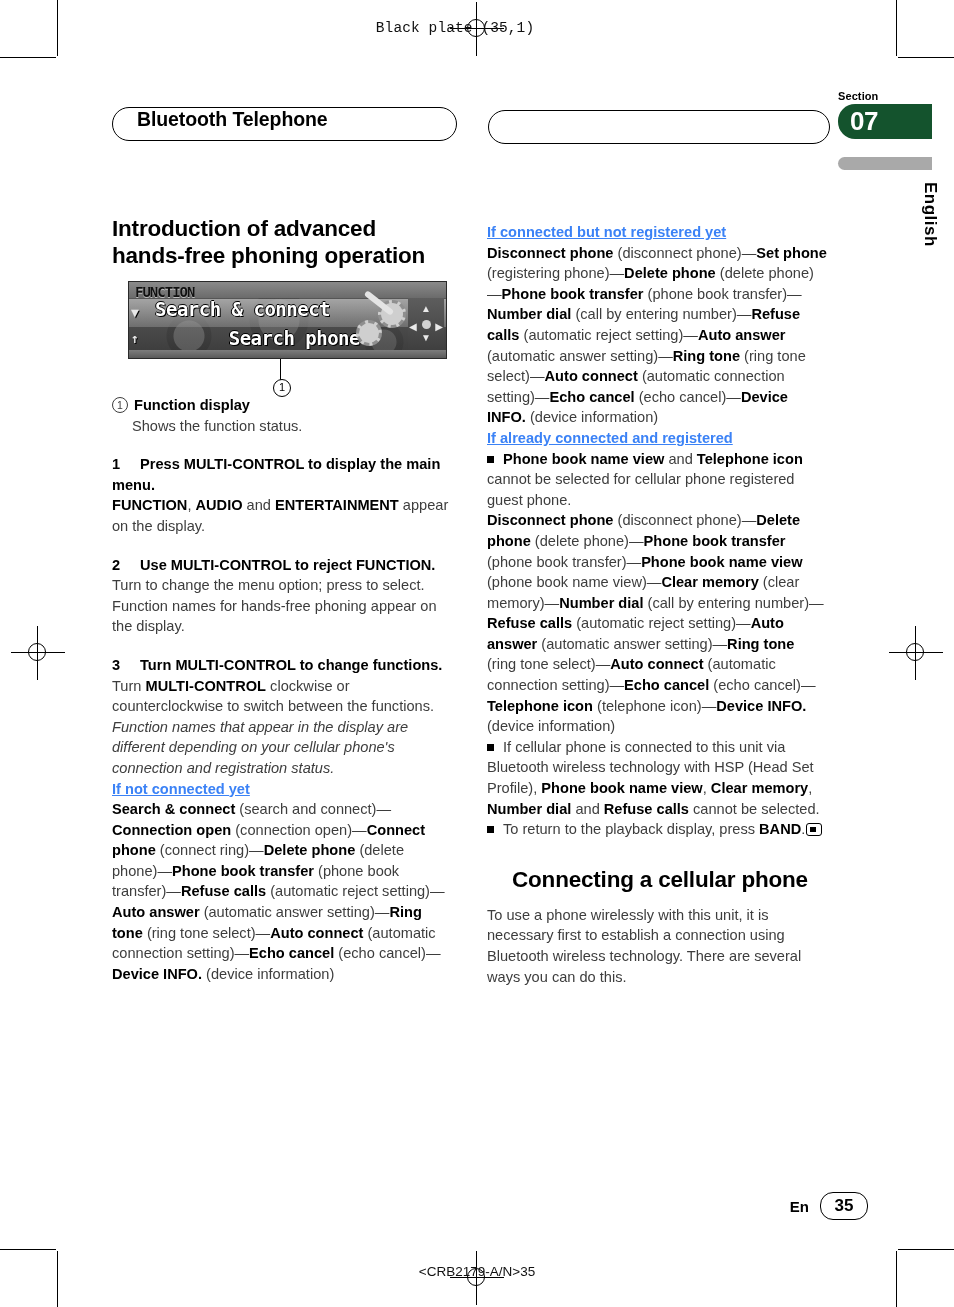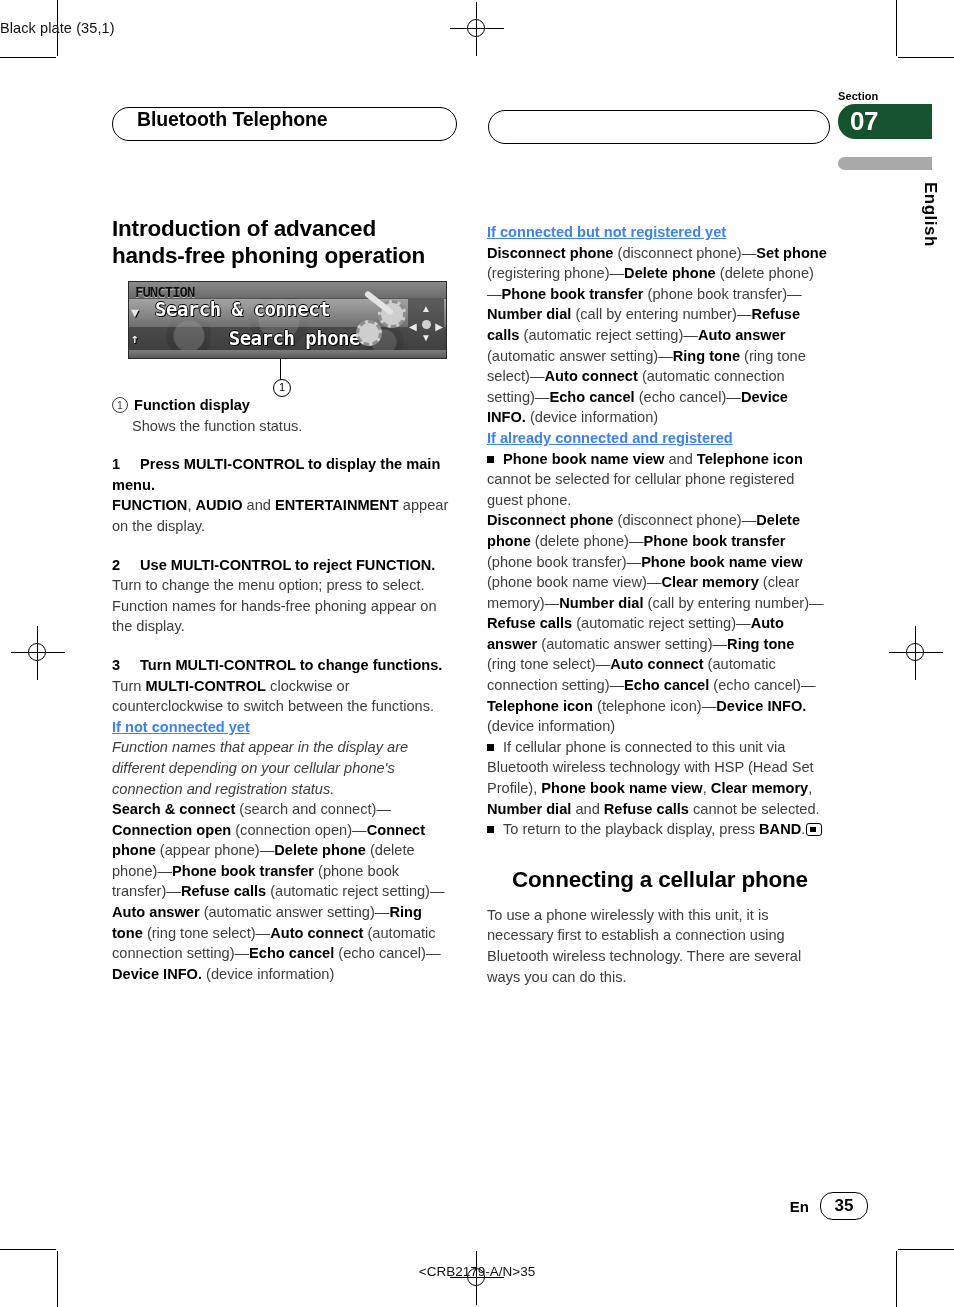--- a/index.html
+++ b/index.html
@@ -31,22 +31,22 @@
   .regmark .circ {
     position: absolute; left: 17px; top: 17px;
     width: 18px; height: 18px; border: 1px solid #000;
     border-radius: 50%; box-sizing: border-box;
   }
 
   
   .black-plate {
     position: absolute;
     left: 0; top: 20px; width: 910px;
-    text-align: left;
-    font-family: Liberation Sans, sans-serif;
+    text-align: center;
+    font-family: Liberation Mono, monospace;
     font-size: 14.5px;
     color: #111;
     letter-spacing: .1px;
   }
   .footer-code {
     position: absolute;
     left: 0; top: 1264px; width: 954px;
     text-align: center;
     font-family: "Liberation Sans", sans-serif;
     font-size: 13.5px;
@@ -451,30 +451,30 @@
     </p>
     <p class="para">Turn to change the menu option; press to select.</p>
     <p class="para gap">Function names for hands-free phoning appear on the display.</p>
 
     <p class="step">
       <span class="sn">3</span><span class="b">Turn MULTI-CONTROL to change functions.</span>
     </p>
     <p class="para">
       <span>Turn </span><span class="b">MULTI-CONTROL</span><span> clockwise or counterclockwise to switch between the functions.</span>
     </p>
+    <p class="para it">Function names that appear in the display are different depending on your cellular phone's connection and registration status.</p>
+
     <p class="para">
       <span class="u">If not connected yet</span>
     </p>
-
-    <p class="para it">Function names that appear in the display are different depending on your cellular phone's connection and registration status.</p>
     <p class="para">
       <span class="b">Search &amp; connect</span>
       <span>(search and connect)</span>—<span class="b">Connection open</span>
       <span>(connection open)</span>—<span class="b">Connect phone</span>
-      <span>(appear phone)</span>—<span class="b">Delete phone</span>
+      <span>(connect ring)</span>—<span class="b">Delete phone</span>
       <span>(delete phone)</span>—<span class="b">Phone book transfer</span>
       <span>(phone book transfer)</span>—<span class="b">Refuse calls</span>
       <span>(automatic reject setting)</span>—<span class="b">Auto answer</span>
       <span>(automatic answer setting)</span>—<span class="b">Ring tone</span>
       <span>(ring tone select)</span>—<span class="b">Auto connect</span>
       <span>(automatic connection setting)</span>—<span class="b">Echo cancel</span>
       <span>(echo cancel)</span>—<span class="b">Device INFO.</span>
       <span>(device information)</span>
     </p>
   </div>

